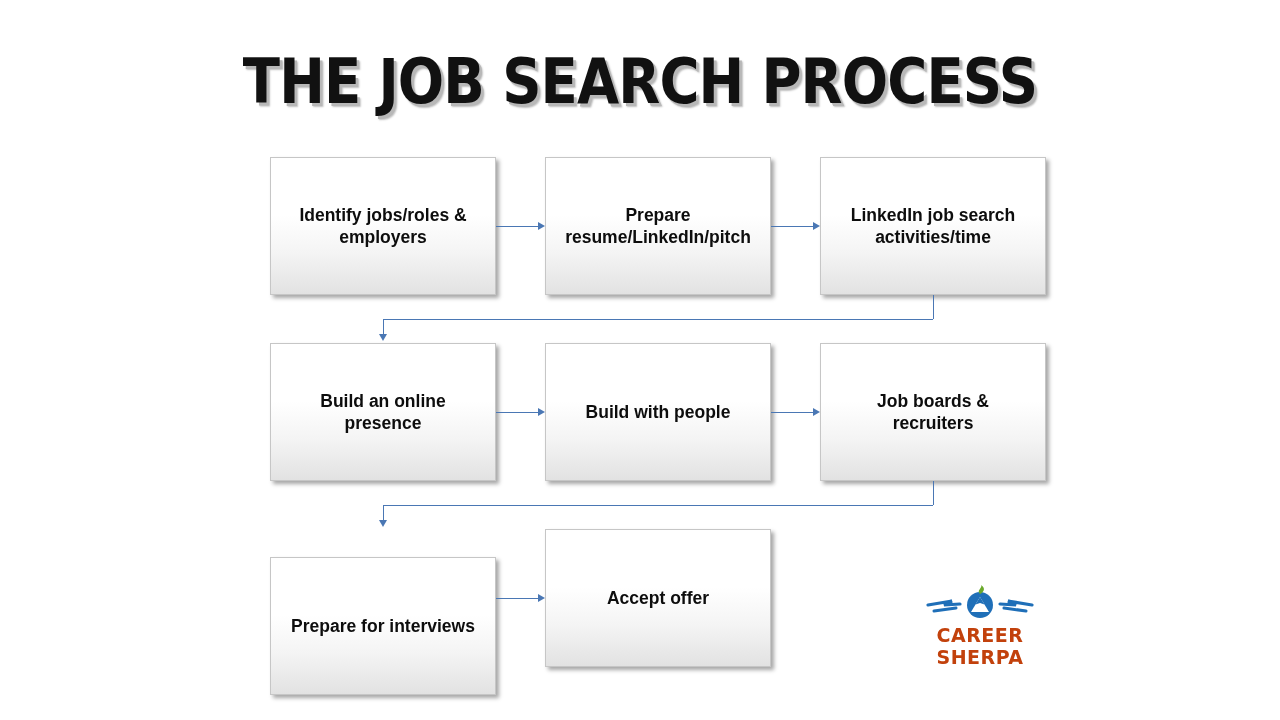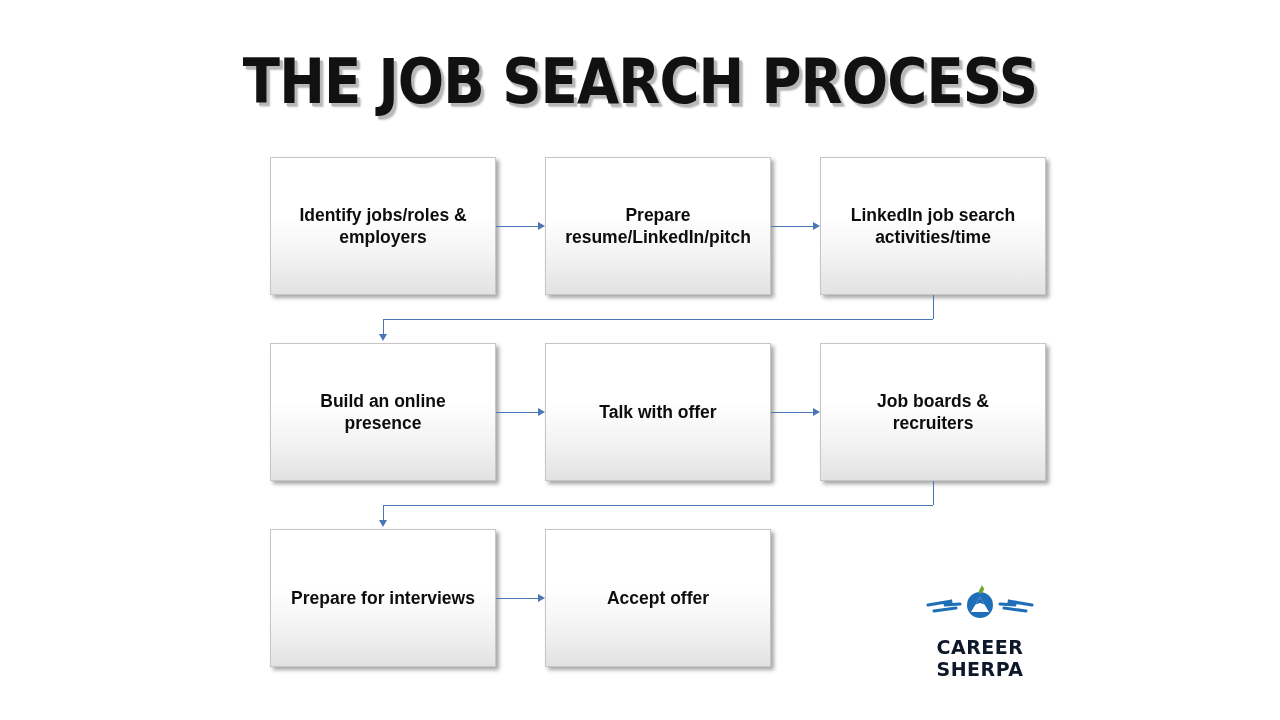--- a/index.html
+++ b/index.html
@@ -98,22 +98,22 @@
     height: 38px;
     display: flex;
     align-items: center;
     justify-content: center;
   }
   .logo-text {
     font-family: "DejaVu Sans", sans-serif;
     font-weight: bold;
     font-size: 19px;
     letter-spacing: 0.5px;
-    color: #0f172a;
-    margin-top: 13px;
+    color: #c2410c;
+    margin-top: 1px;
   }
 </style>
 </head>
 <body>
 
 <div class="slide">
 
   <div class="title">THE JOB SEARCH PROCESS</div>
 
   <div class="box" style="left:545px; top:157px; width:226px; height:138px;">
@@ -137,39 +137,39 @@
   <div class="conn v" style="left:933px; top:295px; height:24px;"></div>
   <div class="conn h" style="left:383px; top:319px; width:550px;"></div>
   <div class="conn v" style="left:383px; top:319px; height:18px;"></div>
   <div class="arrow-down" style="left:379px; top:334px;"></div>
 
   <div class="box" style="left:270px; top:343px; width:226px; height:138px;">
     <span>Build an online presence</span>
   </div>
 
   <div class="box" style="left:545px; top:343px; width:226px; height:138px;">
-    <span>Talk with offer</span>
+    <span>Build with people</span>
   </div>
 
   <div class="box" style="left:820px; top:343px; width:226px; height:138px;justify-content:flex-end;">
     <span>Job boards &amp; recruiters</span>
   </div>
 
   <div class="conn h" style="left:496px; top:412px; width:42px;"></div>
   <div class="arrow-right" style="left:538px; top:408px;"></div>
 
   <div class="conn h" style="left:771px; top:412px; width:42px;"></div>
   <div class="arrow-right" style="left:813px; top:408px;"></div>
 
   <div class="conn v" style="left:933px; top:481px; height:24px;"></div>
   <div class="conn h" style="left:383px; top:505px; width:550px;"></div>
   <div class="conn v" style="left:383px; top:505px; height:18px;"></div>
   <div class="arrow-down" style="left:379px; top:520px;"></div>
 
-  <div class="box" style="left:270px; top:529px; width:226px; height:138px;">
+  <div class="box" style="left:270px; top:557px; width:226px; height:138px;">
     <span>Prepare for interviews</span>
   </div>
 
   <div class="box" style="left:545px; top:529px; width:226px; height:138px;">
     <span>Accept offer</span>
   </div>
 
   <div class="conn h" style="left:496px; top:598px; width:42px;"></div>
   <div class="arrow-right" style="left:538px; top:594px;"></div>
 

